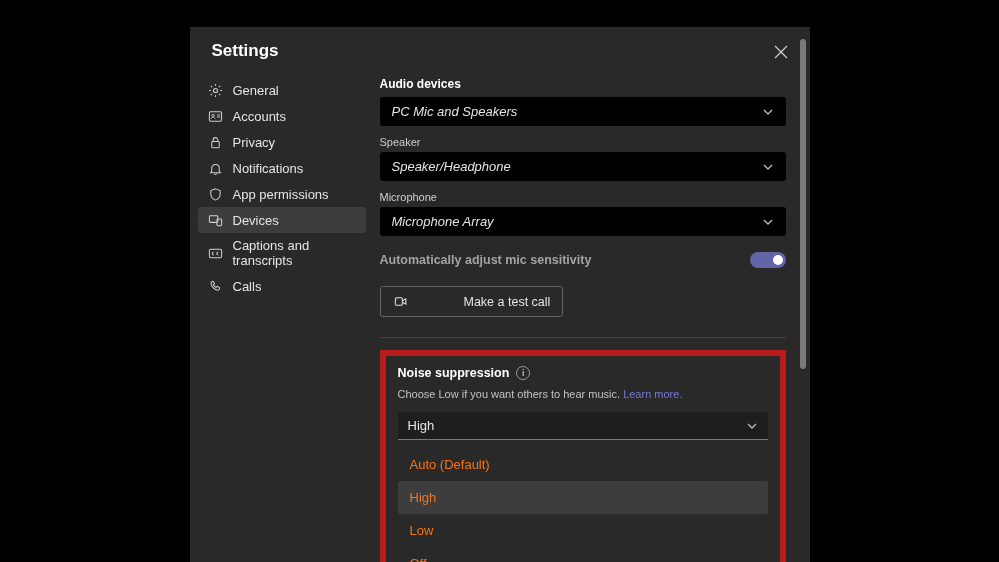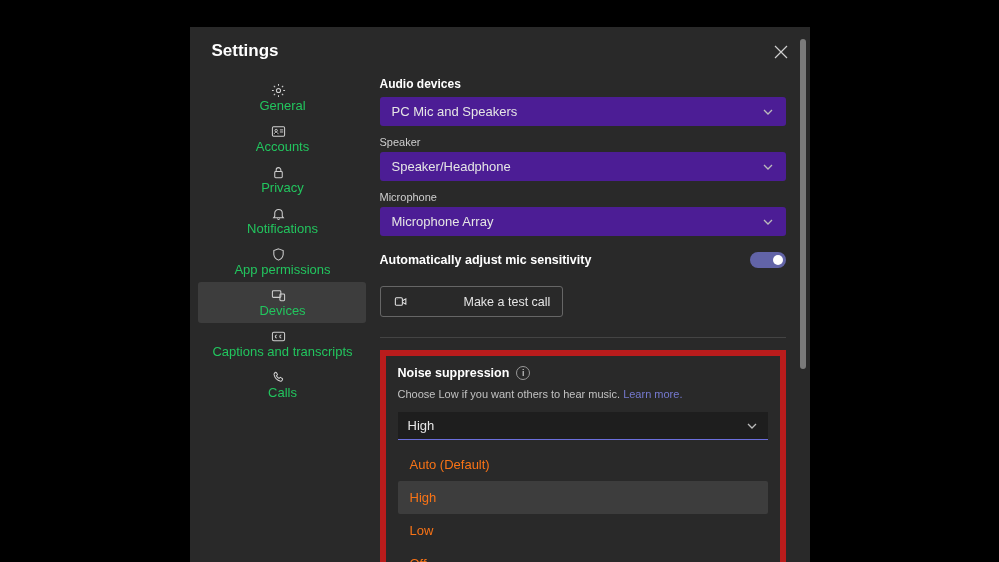--- a/index.html
+++ b/index.html
@@ -31,22 +31,22 @@
       display: flex;
       padding-left: 4px;
     }
     .sidebar {
       width: 176px; flex: 0 0 176px;
       padding: 6px 0;
     }
     .nav-item {
       display: flex; align-items: center;
       padding: 5px 8px 5px 10px; margin: 0 4px;
-      font-size: 13px; color: #22c55e;
-      border-radius: 3px; cursor: pointer; flex-direction: column;
+      font-size: 13px; color: #e5e5e5;
+      border-radius: 3px; cursor: pointer;
     }
     .nav-item.active { background: #3d3d3d; }
     .nav-icon {
       width: 16px; height: 16px; margin-right: 9px;
       display: flex; align-items: center; justify-content: center;
       color: #cfcfcf; flex: 0 0 16px;
     }
     .nav-icon svg { width: 15px; height: 15px; display: block; }
     .main {
       flex: 1;
@@ -56,34 +56,35 @@
     .label {
       font-size: 12px; font-weight: 700; color: #fff;
       margin: 0 0 6px 0;
     }
     .sublabel {
       font-size: 11px; color: #cfcfcf;
       margin: 10px 0 4px 0;
     }
     .select {
       display: flex; align-items: center; justify-content: space-between;
-      background: #4c1d95;
+      background: #000000;
       border-radius: 3px;
       padding: 7px 12px;
       font-size: 13px; color: #e5e5e5;
       cursor: pointer;
+      font-style: italic;
     }
     .chev { color: #bbb; }
     .chev svg { width: 12px; height: 12px; display: block; }
     .toggle-row {
       display: flex; align-items: center; justify-content: space-between;
       margin-top: 16px;
     }
     .toggle-row .tl {
-      font-size: 12.5px; font-weight: 700; color: #ffffff;
+      font-size: 12.5px; font-weight: 700; color: #a3a3a3;
     }
     .toggle {
       width: 36px; height: 16px; border-radius: 999px;
       background: #6264a7; position: relative;
     }
     .toggle::after {
       content: ''; position: absolute;
       right: 3px; top: 3px;
       width: 10px; height: 10px; border-radius: 50%;
       background: #fff;

